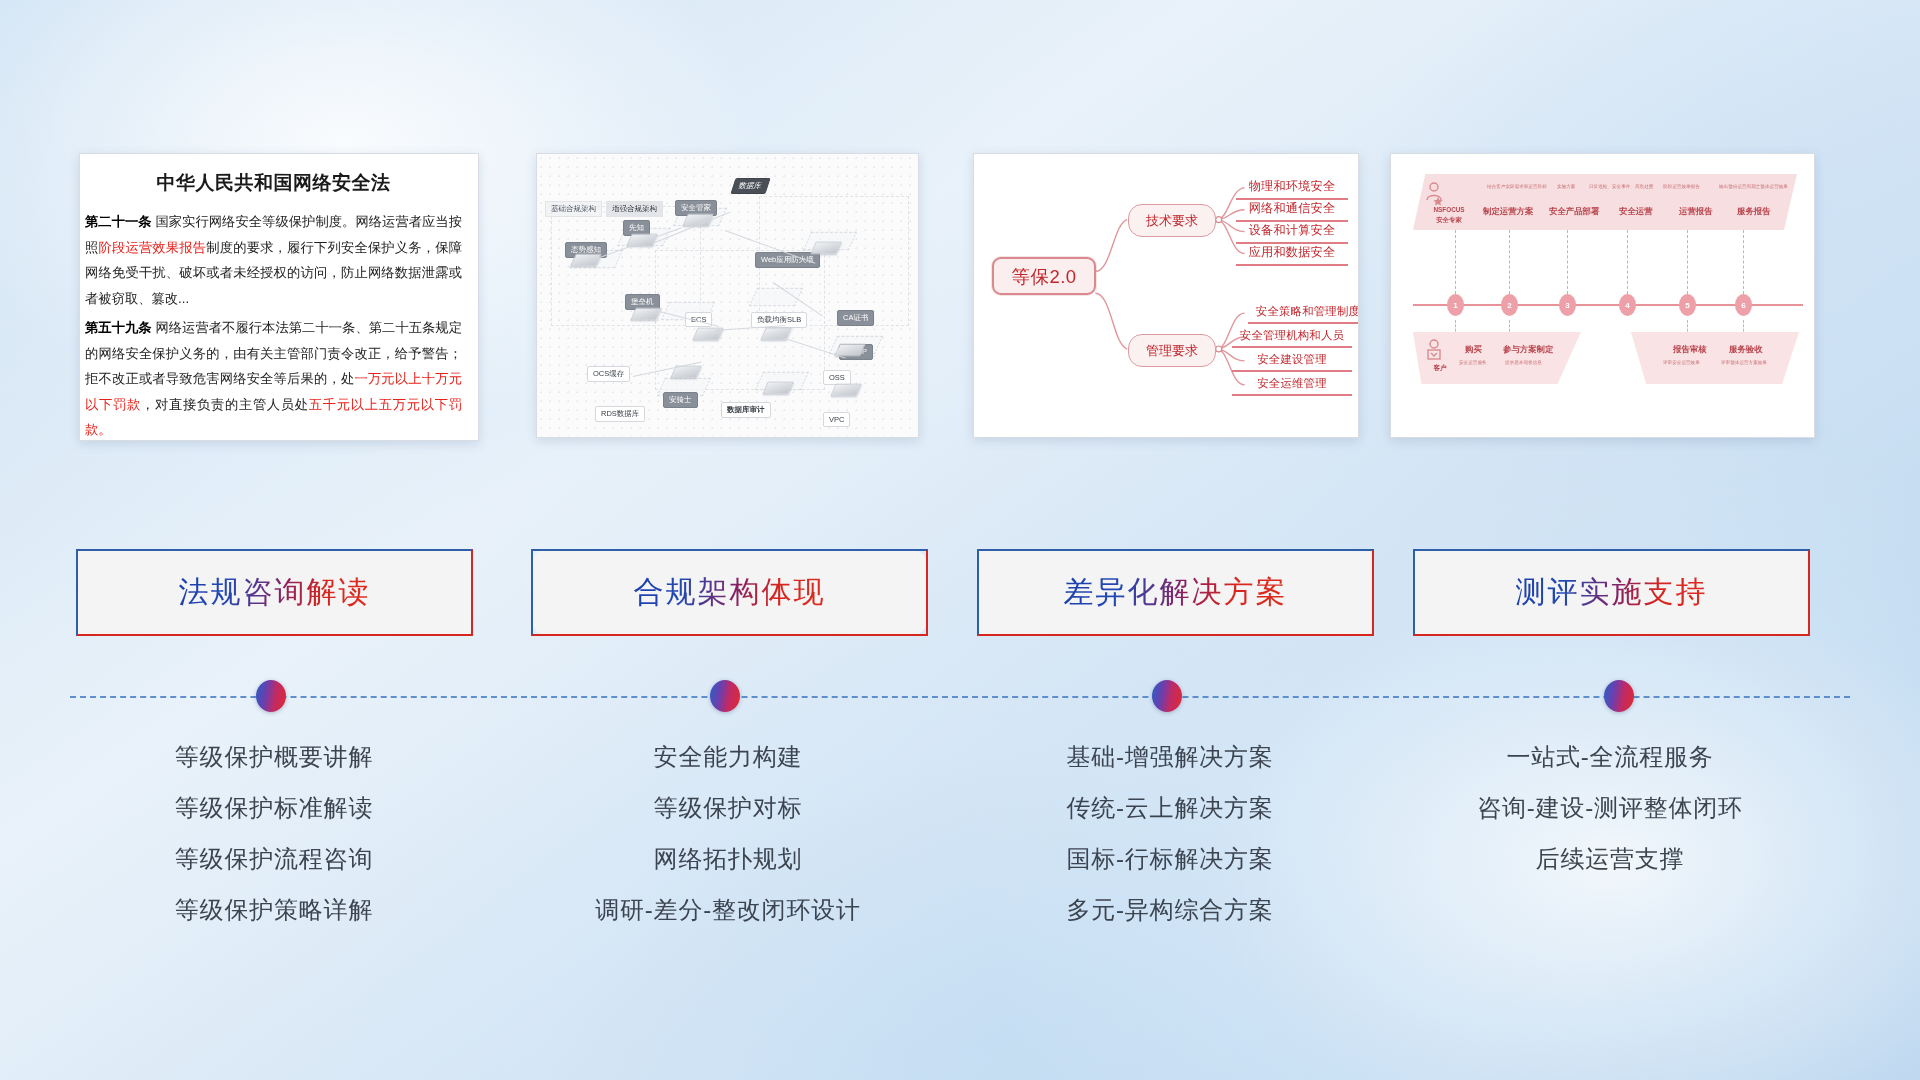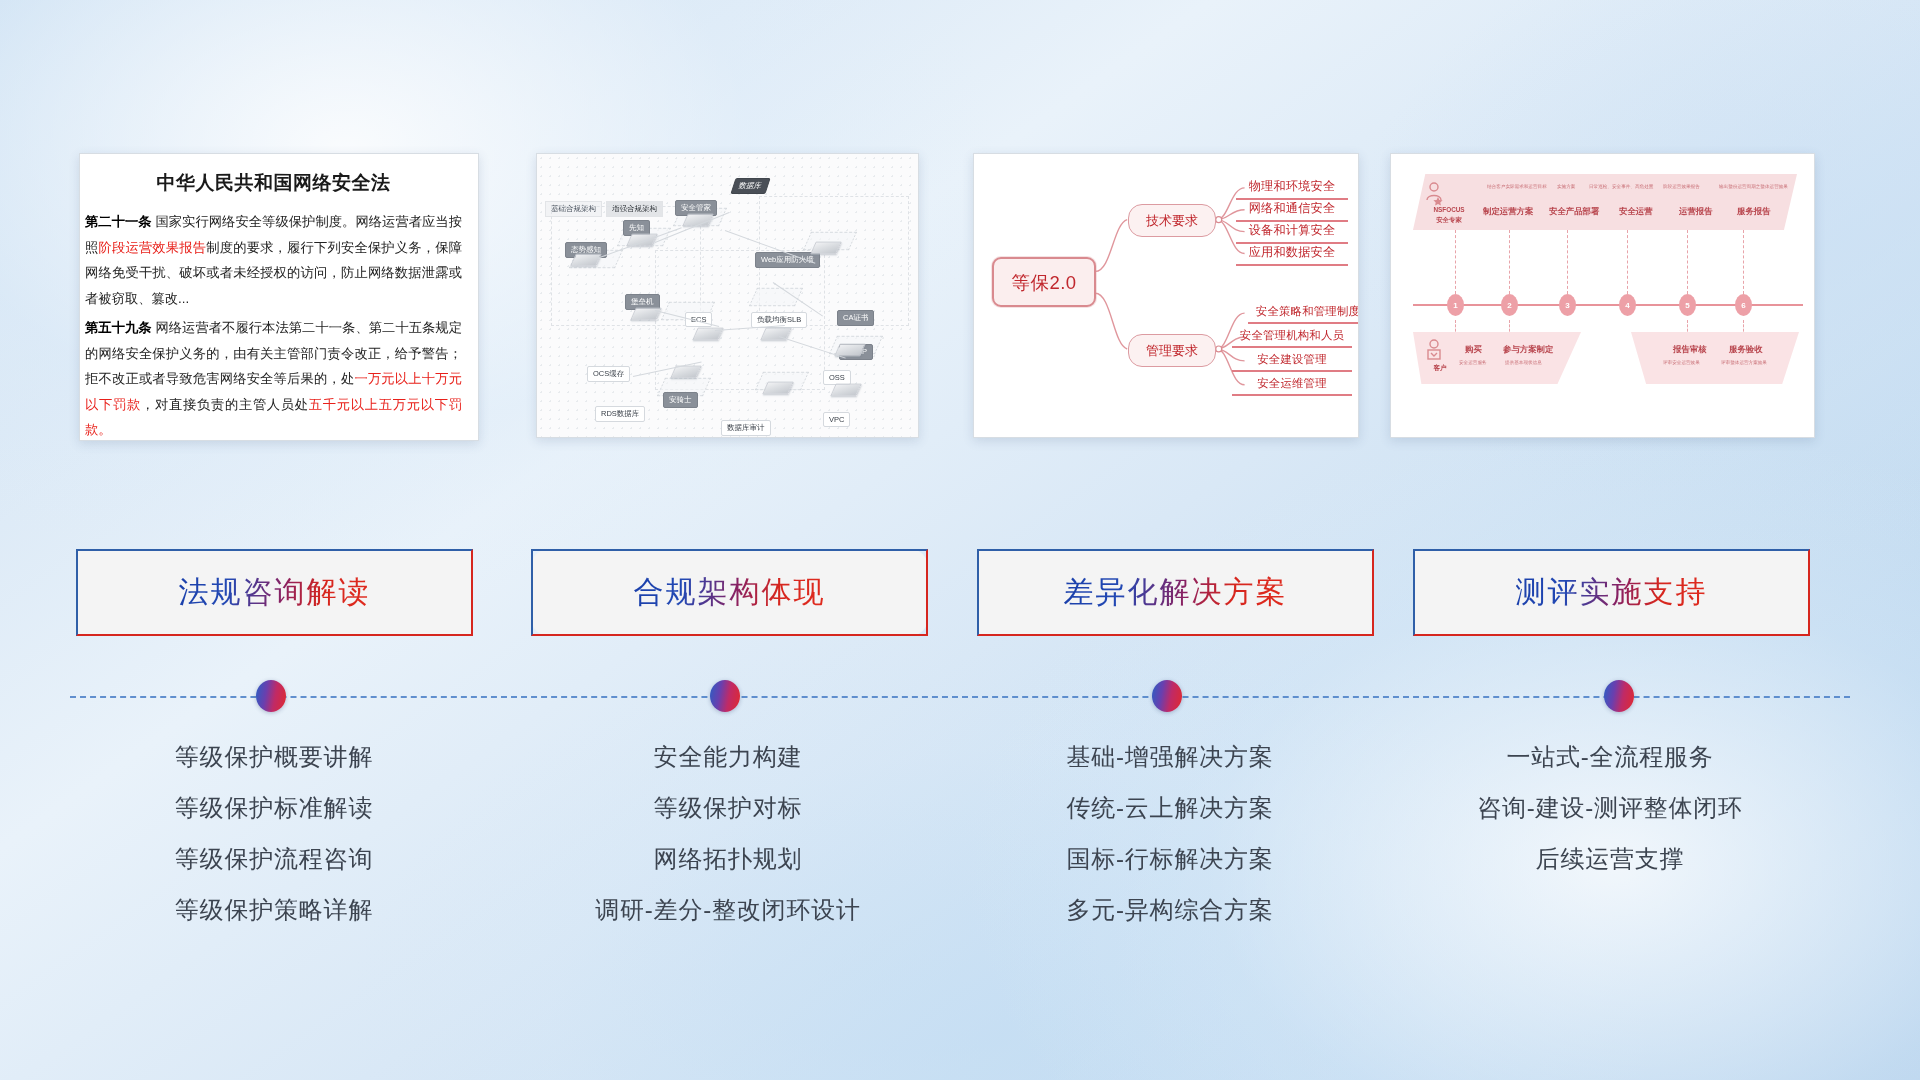--- a/index.html
+++ b/index.html
@@ -76,21 +76,21 @@
   }
   .arch-line { position: absolute; background: #d4d8dd; height: 1px; transform-origin: left center; }
   .arch-hex {
     position: absolute; border: 1px dashed #dfe2e6; width: 150px; height: 110px;
     transform: rotate(0deg);
   }
 
   
   .mind { position: relative; width: 100%; height: 100%; background: #fff; }
   .mm-root {
-    position: absolute; left: 18px; top: 103px; width: 104px; height: 50px;
+    position: absolute; left: 18px; top: 103px; width: 104px; height: 38px;
     background: #fbeeee; border: 2.5px solid #d98a8f; border-radius: 9px;
     display: flex; align-items: center; justify-content: center;
     color: #c0272d; font-size: 18.5px; letter-spacing: .5px;
     box-shadow: 0 0 0 1px rgba(217,138,143,.25);
   }
   .mm-mid {
     position: absolute; width: 88px; height: 33px; background: #fcf1f1;
     border: 1.8px solid #dc9ba1; border-radius: 14px;
     display: flex; align-items: center; justify-content: center;
     color: #c0272d; font-size: 13px;
@@ -240,21 +240,21 @@
       <div class="nodebox dark" style="left:28px; top:88px;">态势感知</div>
       <div class="nodebox dark" style="left:88px; top:140px;">堡垒机</div>
       <div class="nodebox" style="left:148px; top:158px;">ECS</div>
       <div class="nodebox dark" style="left:126px; top:198px;margin-top:40px;">安骑士</div>
       <div class="nodebox" style="left:50px; top:212px;">OCS缓存</div>
       <div class="nodebox" style="left:58px; top:252px;">RDS数据库</div>
       <div class="nodebox dark" style="left:218px; top:98px;">Web应用防火墙</div>
       <div class="nodebox" style="left:214px; top:158px;">负载均衡SLB</div>
       <div class="nodebox dark" style="left:300px; top:156px;">CA证书</div>
       <div class="nodebox dark" style="left:302px; top:190px;">高防IP</div>
-      <div class="nodebox" style="left:184px; top:266px;">数据库审计</div>
+      <div class="nodebox" style="left:184px; top:248px;font-weight:bold;">数据库审计</div>
       <div class="nodebox" style="left:286px; top:216px;">OSS</div>
       <div class="nodebox" style="left:286px; top:258px;">VPC</div>
 
       <div class="cube" style="left:36px; top:96px;"></div>
       <div class="cube" style="left:92px; top:76px;"></div>
       <div class="cube" style="left:148px; top:56px;"></div>
       <div class="cube" style="left:96px; top:150px;"></div>
       <div class="cube" style="left:158px; top:170px;"></div>
       <div class="cube" style="left:136px; top:208px;"></div>
       <div class="cube" style="left:226px; top:170px;"></div>

